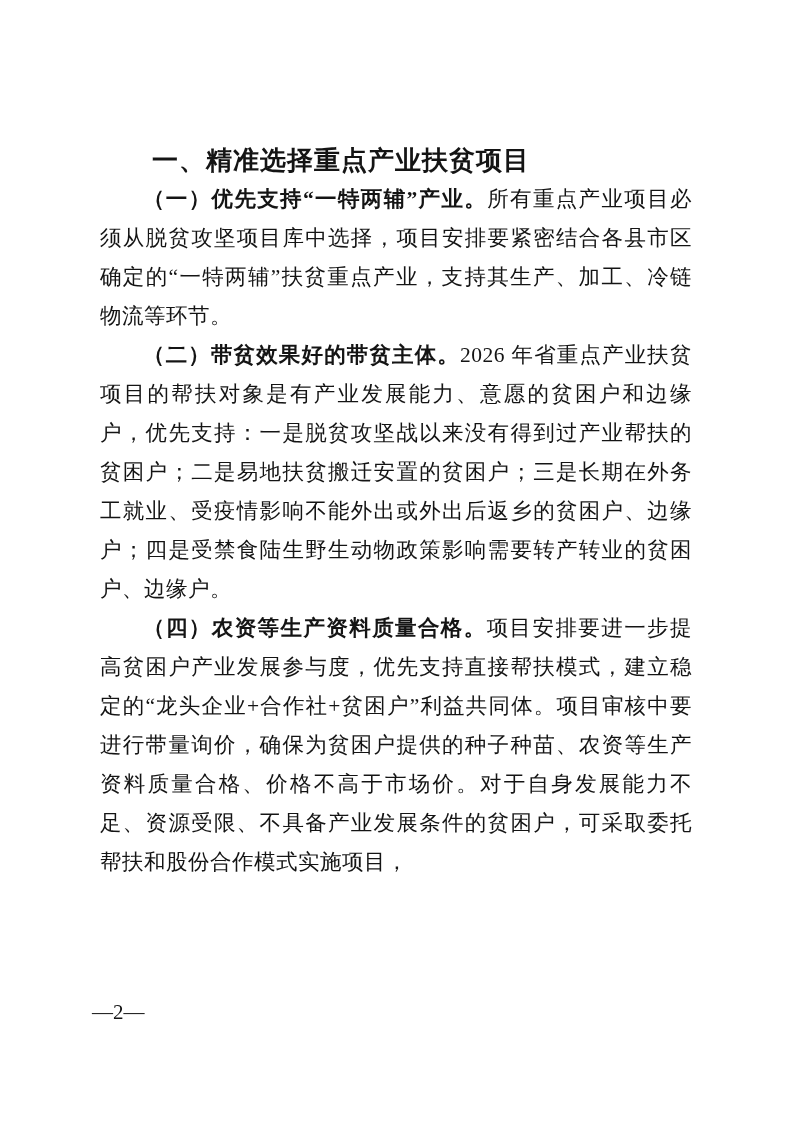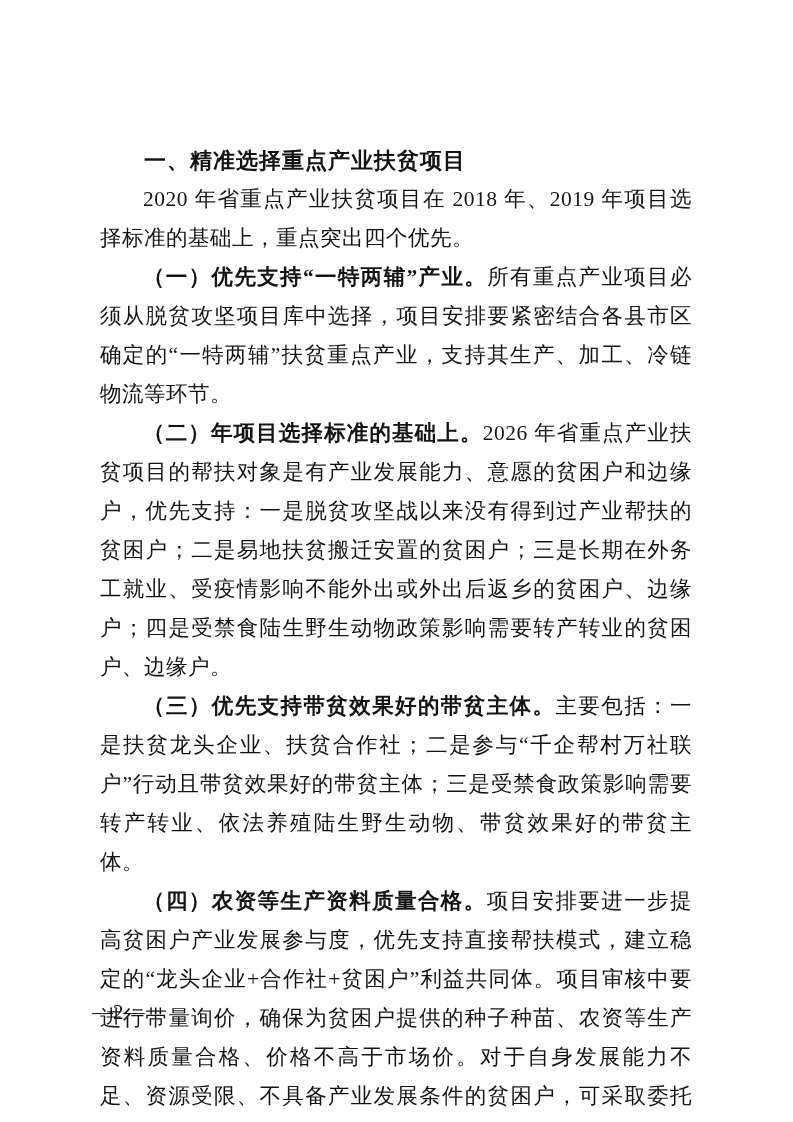--- a/index.html
+++ b/index.html
@@ -22,21 +22,21 @@
     width: 592px;
     font-family: "Liberation Serif", serif;
     font-size: 21.5px;
     line-height: 39px;
     text-align: justify;
     letter-spacing: 0.5px;
   }
   .doc-heading {
     font-family: "Liberation Sans", sans-serif;
     font-weight: 700;
-    font-size: 22px;
+    font-size: 26px;
     line-height: 39px;
     margin: 0;
     text-indent: 2em;
     text-align: left;
     letter-spacing: 1px;
   }
   .para {
     margin: 0;
     text-indent: 2em;
   }
@@ -54,26 +54,24 @@
   }
 </style>
 </head>
 <body>
 
 <div class="page">
   <div class="content">
 
     <h1 class="doc-heading">一、精准选择重点产业扶贫项目</h1>
 
-    <p class="para"><span>2020 年省重点产业扶贫项目在 2018 年、2019 年项目选择标准的基础上，重点突出四个优先。</span></p>
 
     <p class="para"><strong class="lead">（一）优先支持“一特两辅”产业。</strong><span>所有重点产业项目必须从脱贫攻坚项目库中选择，项目安排要紧密结合各县市区确定的“一特两辅”扶贫重点产业，支持其生产、加工、冷链物流等环节。</span></p>
 
-    <p class="para"><strong class="lead">（二）年项目选择标准的基础上。</strong><span>2026 年省重点产业扶贫项目的帮扶对象是有产业发展能力、意愿的贫困户和边缘户，优先支持：一是脱贫攻坚战以来没有得到过产业帮扶的贫困户；二是易地扶贫搬迁安置的贫困户；三是长期在外务工就业、受疫情影响不能外出或外出后返乡的贫困户、边缘户；四是受禁食陆生野生动物政策影响需要转产转业的贫困户、边缘户。</span></p>
+    <p class="para"><strong class="lead">（二）带贫效果好的带贫主体。</strong><span>2026 年省重点产业扶贫项目的帮扶对象是有产业发展能力、意愿的贫困户和边缘户，优先支持：一是脱贫攻坚战以来没有得到过产业帮扶的贫困户；二是易地扶贫搬迁安置的贫困户；三是长期在外务工就业、受疫情影响不能外出或外出后返乡的贫困户、边缘户；四是受禁食陆生野生动物政策影响需要转产转业的贫困户、边缘户。</span></p>
 
-    <p class="para"><strong class="lead">（三）优先支持带贫效果好的带贫主体。</strong><span>主要包括：一是扶贫龙头企业、扶贫合作社；二是参与“千企帮村万社联户”行动且带贫效果好的带贫主体；三是受禁食政策影响需要转产转业、依法养殖陆生野生动物、带贫效果好的带贫主体。</span></p>
 
     <p class="para"><strong class="lead">（四）农资等生产资料质量合格。</strong><span>项目安排要进一步提高贫困户产业发展参与度，优先支持直接帮扶模式，建立稳定的“龙头企业+合作社+贫困户”利益共同体。项目审核中要进行带量询价，确保为贫困户提供的种子种苗、农资等生产资料质量合格、价格不高于市场价。对于自身发展能力不足、资源受限、不具备产业发展条件的贫困户，可采取委托帮扶和股份合作模式实施项目，</span></p>
 
   </div>
 
   <div class="page-number">—2—</div>
 </div>
 
 </body></html>

